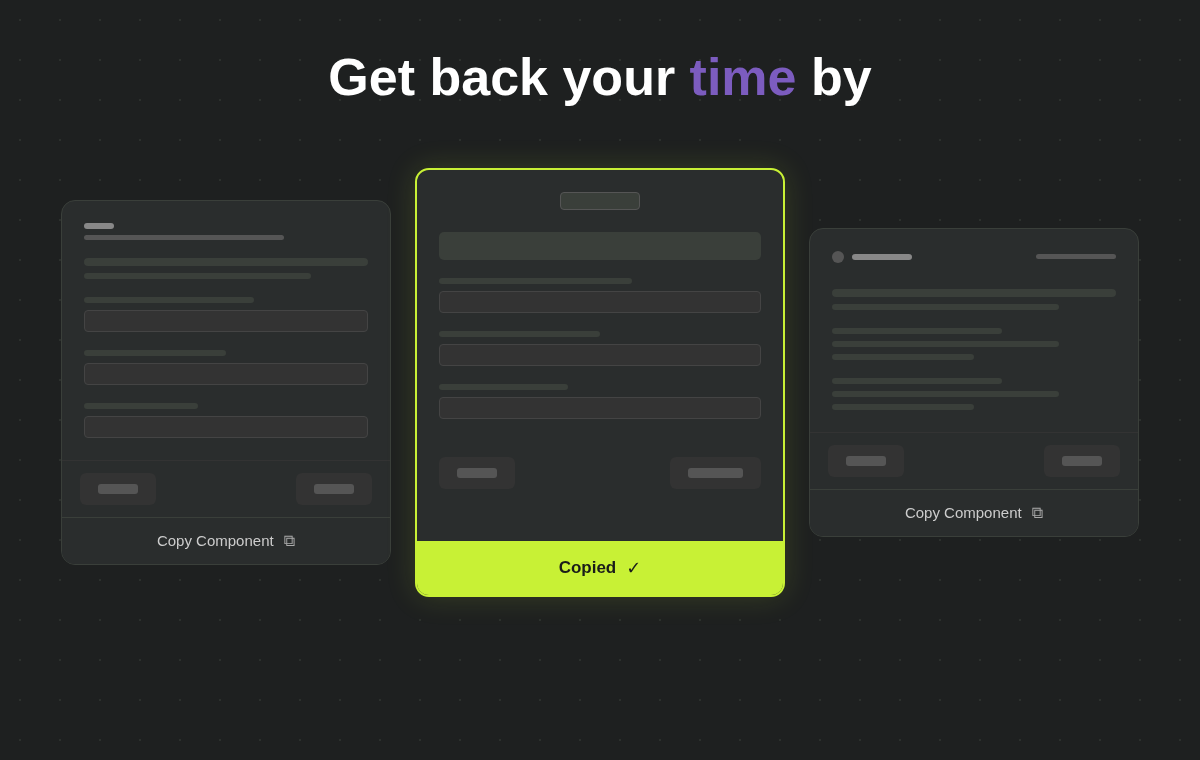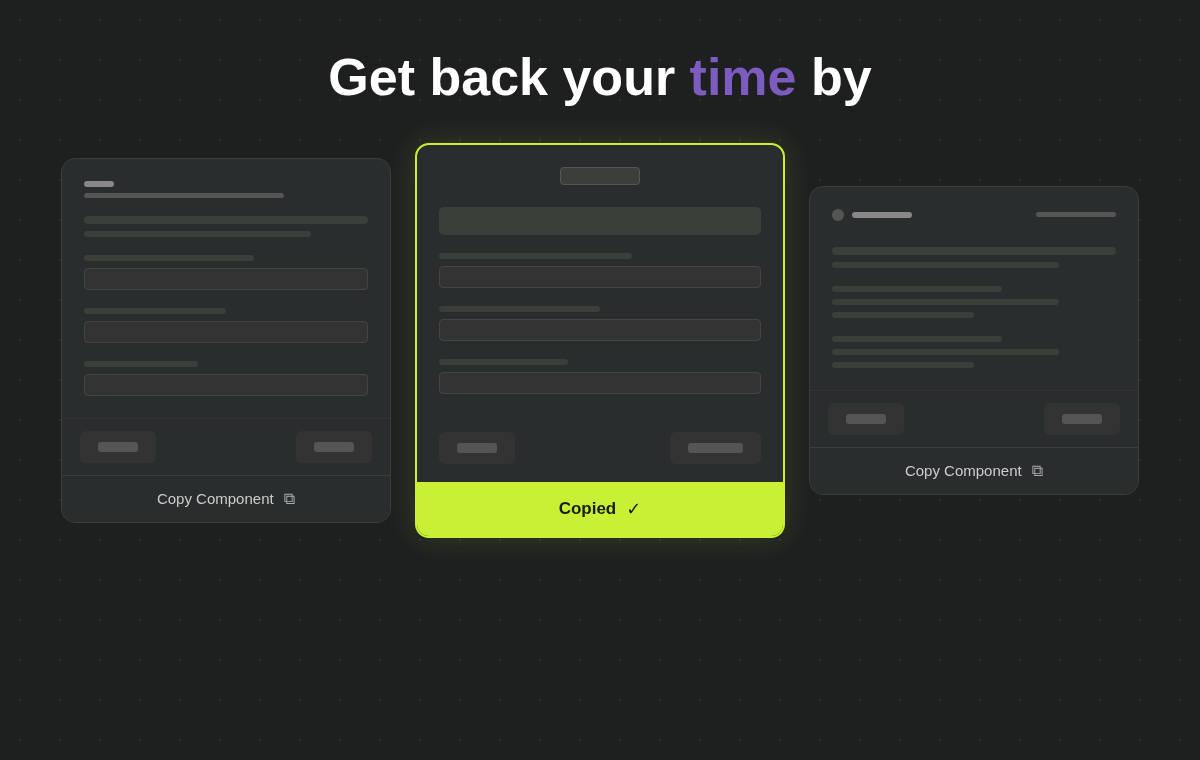--- a/index.html
+++ b/index.html
@@ -28,21 +28,21 @@
       display: flex;
       flex-direction: column;
       align-items: center;
       padding-top: 48px;
       height: 100%;
     }
 
     
     .headline {
       text-align: center;
-      margin-bottom: 27px;
+      margin-bottom: 52px;
     }
 
     .headline-line1 {
       font-size: 52px;
       font-weight: 700;
       color: #ffffff;
       line-height: 1.15;
     }
 
     .headline-line2 {
@@ -199,20 +199,21 @@
 
     
     .copied-bar {
       padding: 16px 18px;
       background: #c8f135;
       display: flex;
       align-items: center;
       justify-content: center;
       gap: 10px;
       cursor: pointer;
+      margin-top: 34px;
     }
 
     .copied-label {
       color: #1a1c1a;
       font-size: 17px;
       font-weight: 700;
     }
 
     .copied-check {
       color: #1a1c1a;

